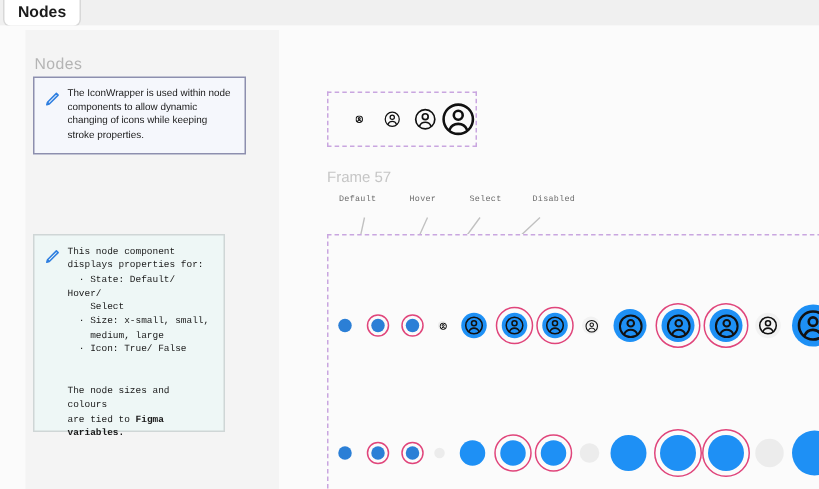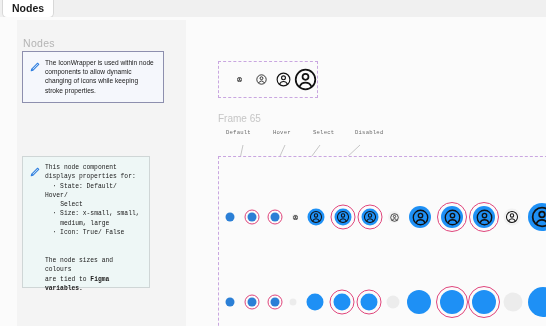--- a/index.html
+++ b/index.html
@@ -181,21 +181,21 @@
           </div>
           <div class="icon-slot" style="width: 25px;">
             <svg width="23" height="23" viewBox="0 0 24 24">
               <circle cx="12" cy="12" r="10.2" fill="none" stroke="#111111" stroke-width="1.8"></circle>
               <circle cx="12" cy="9.2" r="3.1" fill="none" stroke="#111111" stroke-width="1.8"></circle>
               <path d="M5.9 19.3a6.6 6.6 0 0 1 12.2 0" fill="none" stroke="#111111" stroke-width="1.8" stroke-linecap="round"></path>
             </svg>
           </div>
         </div>
     </div>
-    <div class="frame-label">Frame 65</div>
+    <div class="frame-label">Frame 57</div>
 
     <div class="state-labels" id="statelabels">
         <div class="state-label" style="left: 226px;">Default</div>
         <div class="state-label" style="left: 273px;">Hover</div>
         <div class="state-label" style="left: 313px;">Select</div>
         <div class="state-label" style="left: 355px;">Disabled</div>
       </div>
 
     <svg class="arrows" id="arrowsvg" viewBox="0 0 546 80">
         <g>

